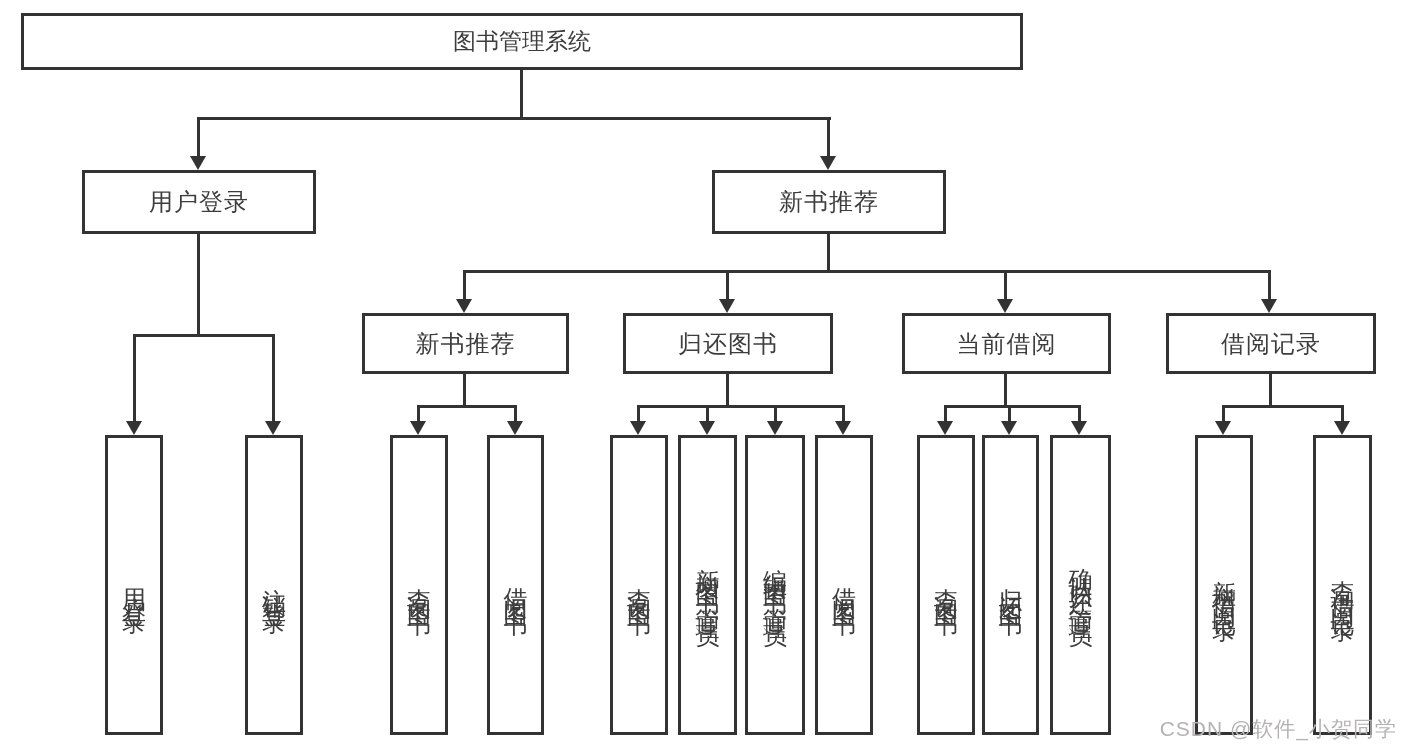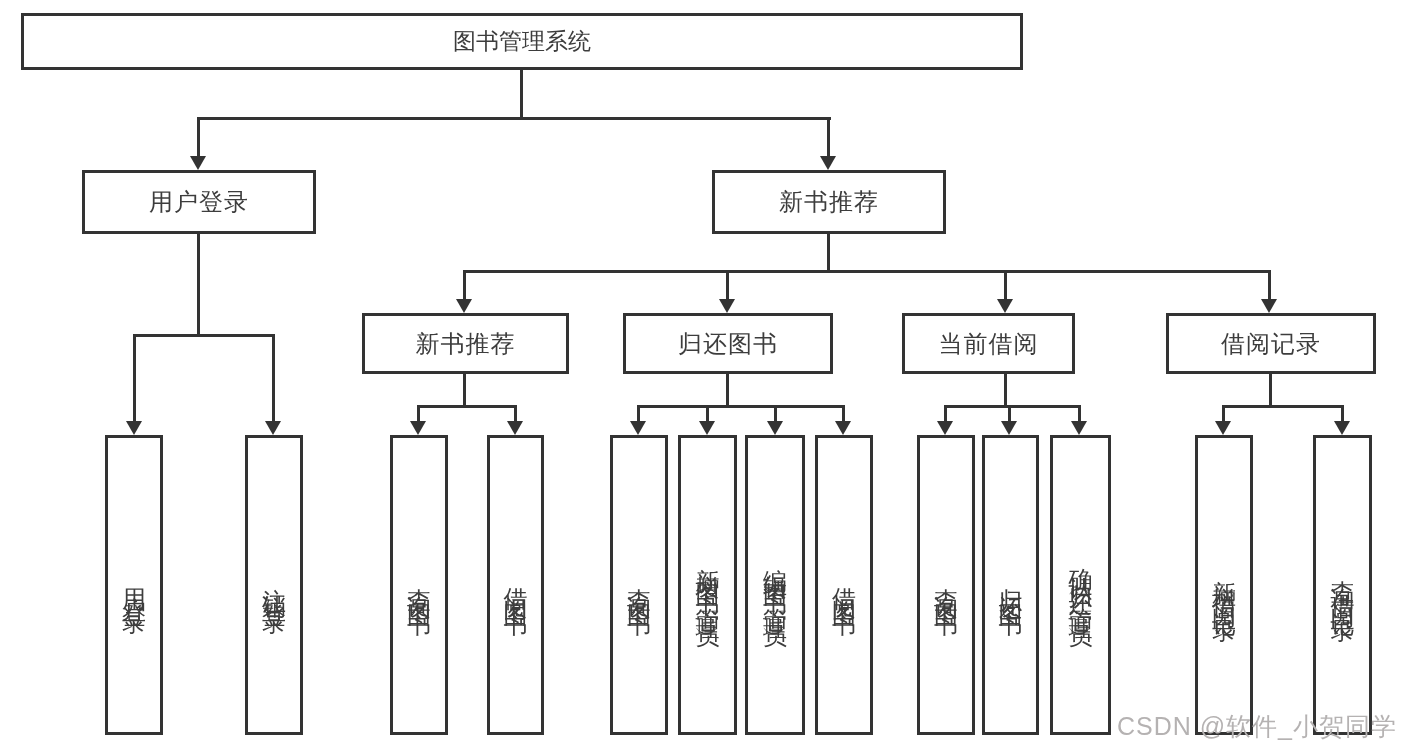--- a/index.html
+++ b/index.html
@@ -42,21 +42,21 @@
   
   .ah{
     position:absolute;width:0;height:0;
     border-left:8px solid transparent;
     border-right:8px solid transparent;
     border-top:14px solid var(--line);
   }
   .watermark{
     position:absolute;
     right:8px;bottom:4px;
-    font-size:25px;
+    font-size:21px;
     color:var(--wm);
     letter-spacing:1px;
   }
 </style>
 </head>
 <body>
 
 <div class="canvas">
 
   <div class="node rootnode" style="left:21px;top:13px;width:1002px;height:57px;">
@@ -95,21 +95,21 @@
   <div class="ah" style="left:997px;top:299px;"></div>
   <div class="seg" style="left:1268px;top:270px;width:3px;height:32px;"></div>
   <div class="ah" style="left:1261px;top:299px;"></div>
 
   <div class="node hnode" style="left:362px;top:313px;width:207px;height:61px;">
     <span>新书推荐</span>
   </div>
   <div class="node hnode" style="left:623px;top:313px;width:210px;height:61px;">
     <span>归还图书</span>
   </div>
-  <div class="node hnode" style="left:902px;top:313px;width:173px;height:61px;">
+  <div class="node hnode" style="left:902px;top:313px;width:209px;height:61px;">
     <span>当前借阅</span>
   </div>
   <div class="node hnode" style="left:1166px;top:313px;width:210px;height:61px;">
     <span>借阅记录</span>
   </div>
 
   <div class="seg" style="left:463px;top:374px;width:3px;height:34px;"></div>
   <div class="seg" style="left:417px;top:405px;width:100px;height:3px;"></div>
   <div class="seg" style="left:417px;top:405px;width:3px;height:19px;"></div>
   <div class="ah" style="left:410px;top:421px;"></div>

